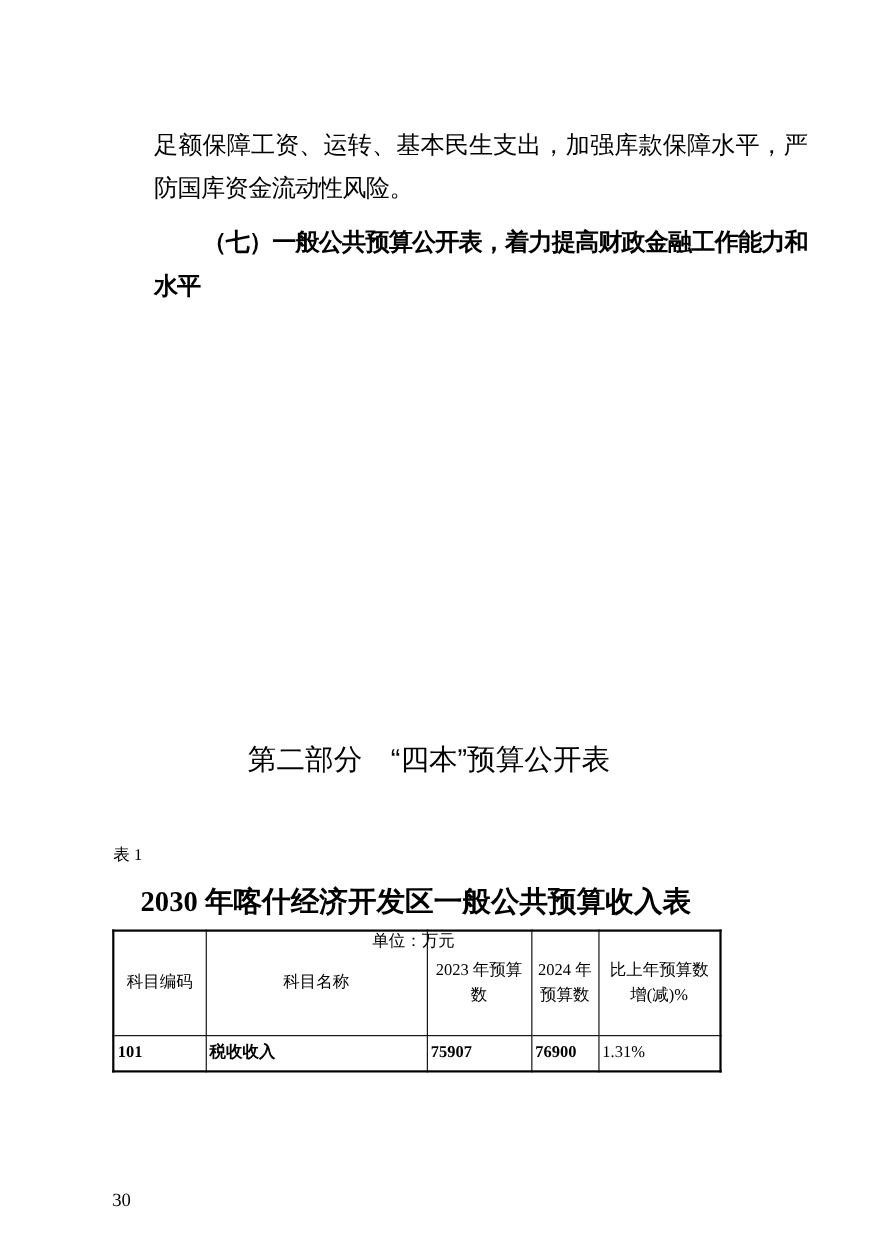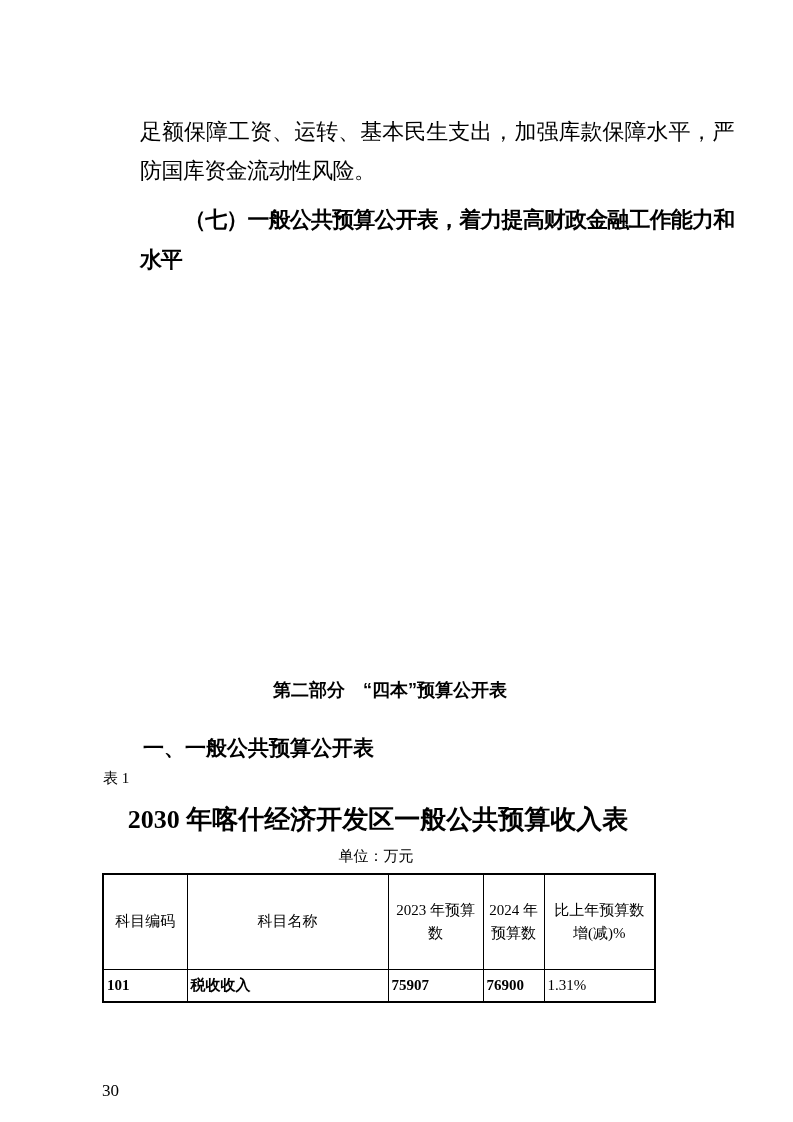--- a/index.html
+++ b/index.html
@@ -39,22 +39,22 @@
   }
   .para-main { text-indent: 2em; margin-top: 3px; }
 
   
   .part-title {
     position: absolute;
     top: 675px; left: 0;
     width: 780px;
     text-align: center;
     font-family: "Liberation Sans", sans-serif;
-    font-size: 18px;
-    font-weight: bold;
+    font-size: 26px;
+    font-weight: normal;
     line-height: 30px;
   }
   .subsection-title {
     position: absolute;
     top: 733px; left: 143px;
     font-size: 21px;
     font-weight: bold;
     line-height: 30px;
   }
   .table-label {
@@ -77,21 +77,21 @@
     top: 846px; left: 102px;
     width: 548px;
     text-align: center;
     font-size: 15px;
     line-height: 20px;
   }
 
   
   .budget-table {
     position: absolute;
-    top: 873px; left: 102px;
+    top: 845px; left: 102px;
     border-collapse: collapse;
     table-layout: fixed;
     border: 2px solid #000000;
   }
   .budget-table th, .budget-table td {
     border: 1px solid #000000;
     font-size: 15px;
     overflow: hidden;
   }
   .budget-table th {
@@ -129,21 +129,20 @@
 
 <div id="page">
 
   <div class="body-text">
     <p class="para-cont">足额保障工资、运转、基本民生支出，加强库款保障水平，严防国库资金流动性风险。</p>
     <p class="heading-sub">（七）一般公共预算公开表，着力提高财政金融工作能力和水平</p>
   </div>
 
   <div class="part-title">第二部分　“四本”预算公开表</div>
 
-  <div class="subsection-title">一、一般公共预算公开表</div>
 
   <div class="table-label">表 1</div>
 
   <div class="table-title">2030 年喀什经济开发区一般公共预算收入表</div>
 
   <div class="unit-label">单位：万元</div>
 
   <table class="budget-table">
     <colgroup>
       <col class="col-code">

